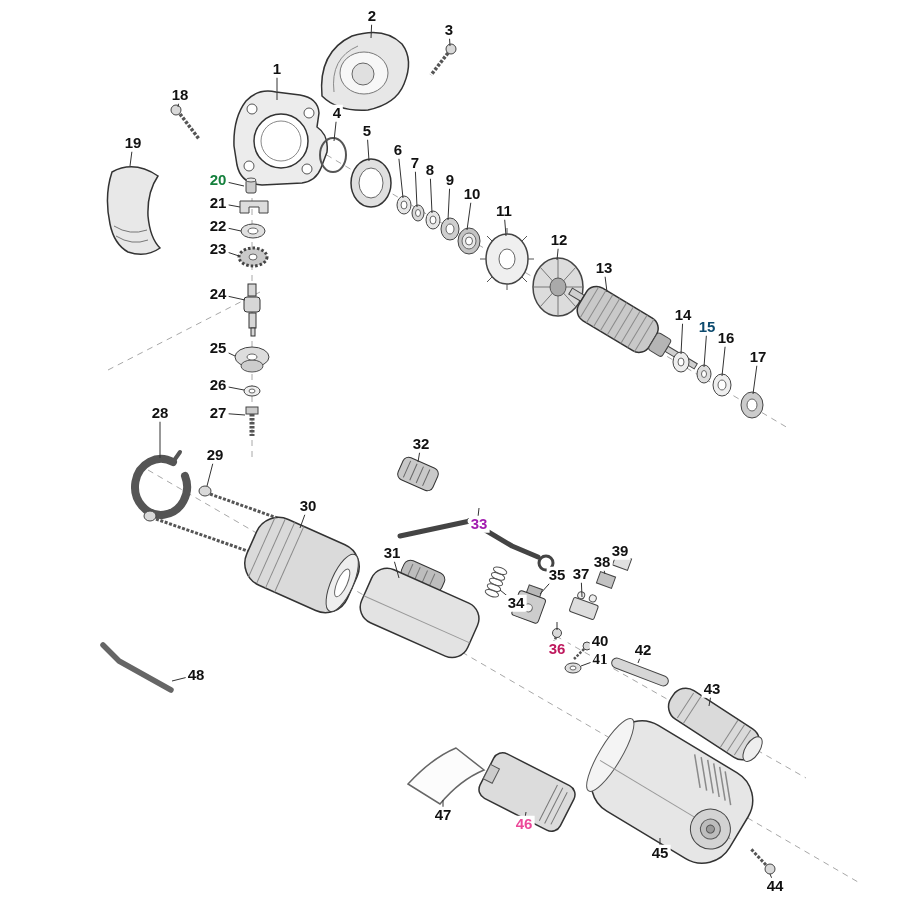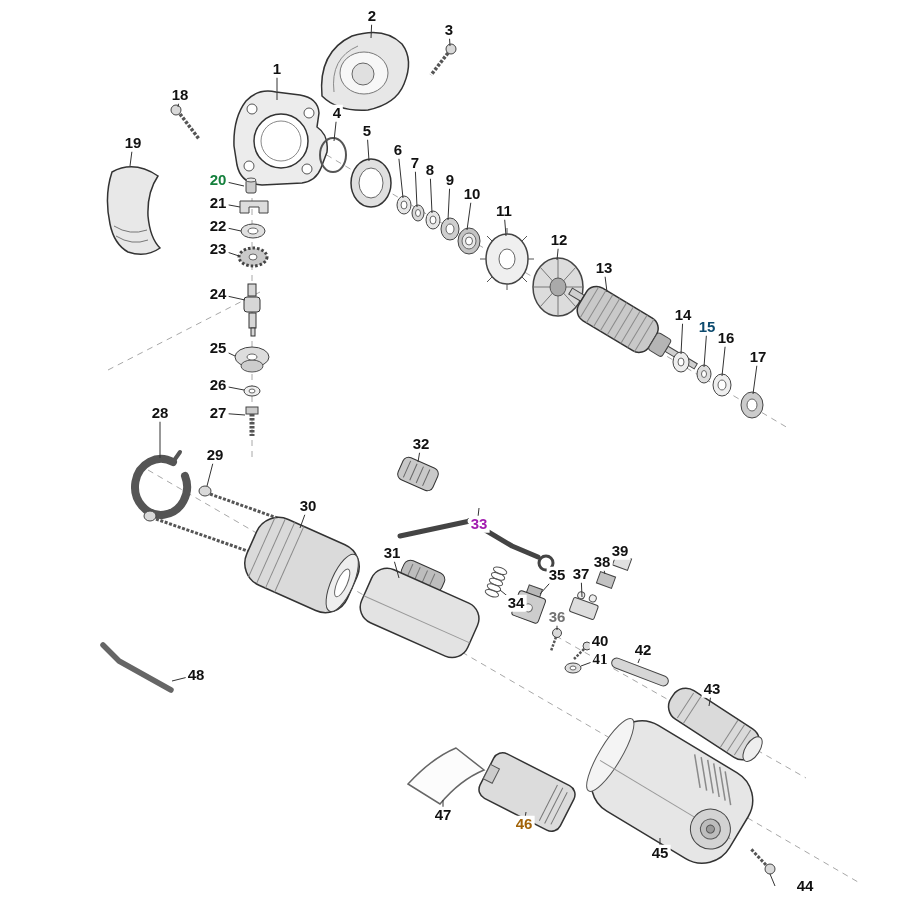--- a/index.html
+++ b/index.html
@@ -410,27 +410,27 @@
       <div class="part-label" style="left: 218px; top: 385px; color: rgb(17, 17, 17);">26</div>
       <div class="part-label" style="left: 218px; top: 413px; color: rgb(17, 17, 17);">27</div>
       <div class="part-label" style="left: 160px; top: 413px; color: rgb(17, 17, 17);">28</div>
       <div class="part-label" style="left: 215px; top: 455px; color: rgb(17, 17, 17);">29</div>
       <div class="part-label" style="left: 308px; top: 506px; color: rgb(17, 17, 17);">30</div>
       <div class="part-label" style="left: 392px; top: 553px; color: rgb(17, 17, 17);">31</div>
       <div class="part-label" style="left: 421px; top: 444px; color: rgb(17, 17, 17);">32</div>
       <div class="part-label" style="left: 479px; top: 524px; color: #a21caf;">33</div>
       <div class="part-label" style="left: 516px; top: 603px; color: rgb(17, 17, 17);">34</div>
       <div class="part-label" style="left: 557px; top: 575px; color: rgb(17, 17, 17);">35</div>
-      <div class="part-label" style="left: 557px; top: 617px; color: #737373;">36</div>
+      <div class="part-label" style="left: 557px; top: 649px; color: #be185d;">36</div>
       <div class="part-label" style="left: 581px; top: 574px; color: rgb(17, 17, 17);">37</div>
       <div class="part-label" style="left: 602px; top: 562px; color: rgb(17, 17, 17);">38</div>
       <div class="part-label" style="left: 620px; top: 551px; color: rgb(17, 17, 17);">39</div>
       <div class="part-label" style="left: 600px; top: 641px; color: rgb(17, 17, 17);">40</div>
       <div class="part-label" style="left: 600px; top: 659px; color: rgb(17, 17, 17); font-family: Liberation Serif, serif;">41</div>
       <div class="part-label" style="left: 643px; top: 650px; color: rgb(17, 17, 17);">42</div>
       <div class="part-label" style="left: 712px; top: 689px; color: rgb(17, 17, 17);">43</div>
-      <div class="part-label" style="left: 805px; top: 886px; color: rgb(17, 17, 17);">44</div>
+      <div class="part-label" style="left: 775px; top: 886px; color: rgb(17, 17, 17);">44</div>
       <div class="part-label" style="left: 660px; top: 853px; color: rgb(17, 17, 17);">45</div>
-      <div class="part-label" style="left: 524px; top: 824px; color: #a16207;">46</div>
+      <div class="part-label" style="left: 524px; top: 824px; color: #ec4899;">46</div>
       <div class="part-label" style="left: 443px; top: 815px; color: rgb(17, 17, 17);">47</div>
       <div class="part-label" style="left: 196px; top: 675px; color: rgb(17, 17, 17);">48</div>
     </div>
 </div>
 
 </body></html>

